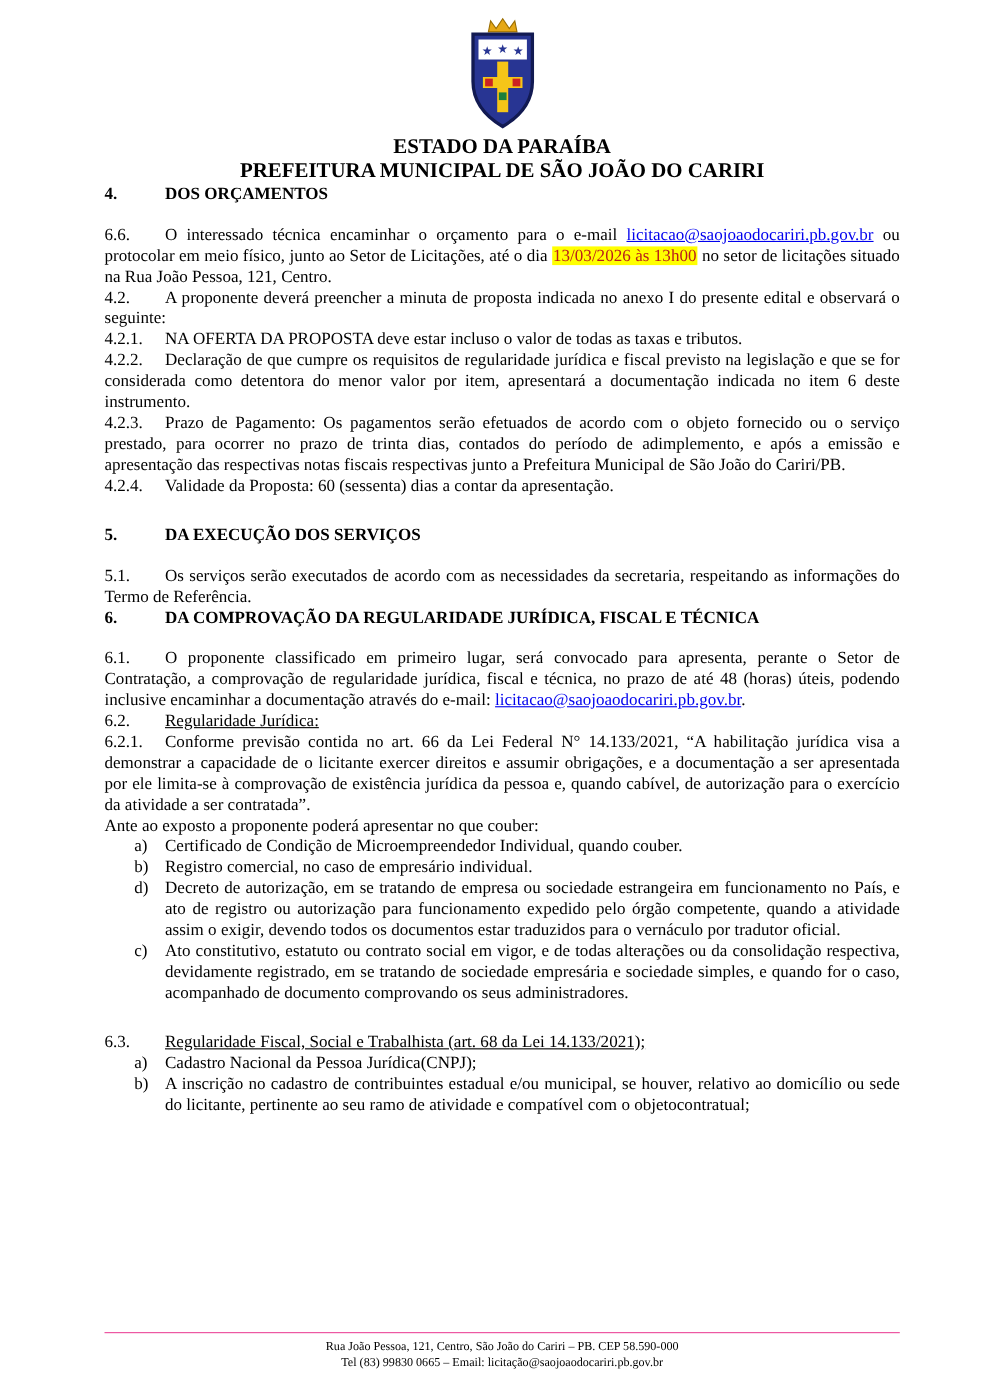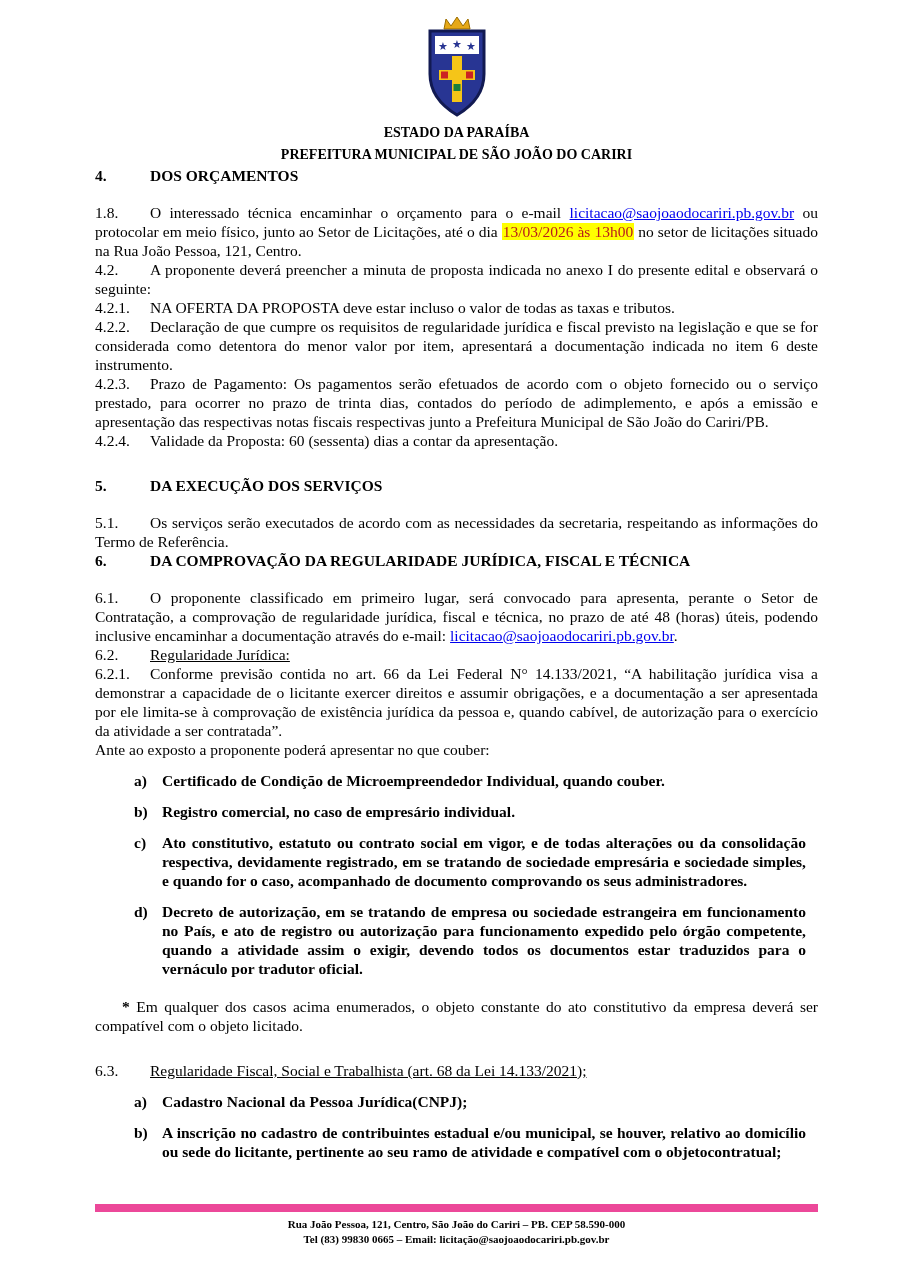--- a/index.html
+++ b/index.html
@@ -11,46 +11,46 @@
     background: #ffffff;
     position: relative;
     font-family: "Liberation Serif", serif;
     font-size: 15.5px;
     line-height: 19px;
     color: #000;
     overflow: hidden;
   }
   .content { padding: 10px 82px 0 95px; }
   .crest-wrap { text-align: center; padding-top: 4px; }
-  .doc-header { text-align: center; font-weight: bold; font-size: 14px; line-height: 22px; }
+  .doc-header { text-align: center; font-weight: bold; font-size: 19px; line-height: 22px; }
   .sec-heading { margin: 28px 0 0 0; font-weight: bold; }
   .sec-heading .num { font-weight: bold; }
   .sub-heading { margin: 20px 0 0 0; font-weight: normal; }
   .sub-heading .title-underline { text-decoration: underline; }
   .para { margin: 0; text-align: justify; }
   .mt-blank { margin-top: 18px; }
   .mt-section { margin-top: 26px; }
   .num { display: inline-block; min-width: 55px; }
   .email-link { color: var(--link-color, #0000ee); text-decoration: underline; cursor: pointer; }
   mark.hl { background: var(--highlight-color, #ffff00); color: #b91c1c; padding: 0 1px; }
   .list { margin: 0; }
-  .li { margin: 12px; padding-left: 55px; text-align: justify; font-weight: bold; }
+  .li { margin: 0; padding-left: 55px; text-align: justify; }
   .li .marker { display: inline-block; width: 28px; margin-left: -28px; }
   .note { margin: 19px 0 0 0; text-align: justify; text-indent: 27px; }
   .note .star { font-weight: bold; }
   .footer {
     position: absolute;
     left: 95px;
     right: 82px;
     bottom: 26px;
-    border-top: 8px solid #ec4899;
+    border-top: 1px solid #ec4899;
     padding-top: 5px;
     text-align: center;
     font-size: 11px;
-    font-weight: bold;
+    font-weight: normal;
     line-height: 15px;
   }
 </style>
 </head>
 <body>
 
 <div class="page">
   <div class="content">
 
     <div class="crest-wrap">
@@ -69,21 +69,21 @@
       </svg>
     </div>
 
     <div class="doc-header">
       <div>ESTADO DA PARAÍBA</div>
       <div>PREFEITURA MUNICIPAL DE SÃO JOÃO DO CARIRI</div>
     </div>
 
     <p class="para sec-heading"><span class="num">4.</span><span>DOS ORÇAMENTOS</span></p>
 
-    <p class="para mt-blank"><span class="num">1.8.</span><span>O interessado técnica encaminhar o orçamento para o e-mail </span><a class="email-link">licitacao@saojoaodocariri.pb.gov.br</a><span> ou protocolar em meio físico, junto ao Setor de Licitações, até o dia </span><mark class="hl">13/03/2026 às 13h00</mark><span> no setor de licitações situado na Rua João Pessoa, 121, Centro.</span></p>
+    <p class="para mt-blank"><span class="num">6.6.</span><span>O interessado técnica encaminhar o orçamento para o e-mail </span><a class="email-link">licitacao@saojoaodocariri.pb.gov.br</a><span> ou protocolar em meio físico, junto ao Setor de Licitações, até o dia </span><mark class="hl">13/03/2026 às 13h00</mark><span> no setor de licitações situado na Rua João Pessoa, 121, Centro.</span></p>
 
     <p class="para"><span class="num">4.2.</span><span>A proponente deverá preencher a minuta de proposta indicada no anexo I do presente edital e observará o seguinte:</span></p>
 
     <p class="para"><span class="num">4.2.1.</span><span>NA OFERTA DA PROPOSTA deve estar incluso o valor de todas as taxas e tributos.</span></p>
 
     <p class="para"><span class="num">4.2.2.</span><span>Declaração de que cumpre os requisitos de regularidade jurídica e fiscal previsto na legislação e que se for considerada como detentora do menor valor por item, apresentará a documentação indicada no item 6 deste instrumento.</span></p>
 
     <p class="para"><span class="num">4.2.3.</span><span>Prazo de Pagamento: Os pagamentos serão efetuados de acordo com o objeto fornecido ou o serviço prestado, para ocorrer no prazo de trinta dias, contados do período de adimplemento, e após a emissão e apresentação das respectivas notas fiscais respectivas junto a Prefeitura Municipal de São João do Cariri/PB.</span></p>
 
     <p class="para"><span class="num">4.2.4.</span><span>Validade da Proposta: 60 (sessenta) dias a contar da apresentação.</span></p>
@@ -99,25 +99,24 @@
 
     <p class="para sub-heading"><span class="num">6.2.</span><span class="title-underline">Regularidade Jurídica:</span></p>
 
     <p class="para"><span class="num">6.2.1.</span><span>Conforme previsão contida no art. 66 da Lei Federal N° 14.133/2021, “A habilitação jurídica visa a demonstrar a capacidade de o licitante exercer direitos e assumir obrigações, e a documentação a ser apresentada por ele limita-se à comprovação de existência jurídica da pessoa e, quando cabível, de autorização para o exercício da atividade a ser contratada”.</span></p>
 
     <p class="para"><span>Ante ao exposto a proponente poderá apresentar no que couber:</span></p>
 
     <div class="list">
       <p class="para li"><span class="marker">a)</span><span>Certificado de Condição de Microempreendedor Individual, quando couber.</span></p>
       <p class="para li"><span class="marker">b)</span><span>Registro comercial, no caso de empresário individual.</span></p>
+      <p class="para li"><span class="marker">d)</span><span>Decreto de autorização, em se tratando de empresa ou sociedade estrangeira em funcionamento no País, e ato de registro ou autorização para funcionamento expedido pelo órgão competente, quando a atividade assim o exigir, devendo todos os documentos estar traduzidos para o vernáculo por tradutor oficial.</span></p>
       <p class="para li"><span class="marker">c)</span><span>Ato constitutivo, estatuto ou contrato social em vigor, e de todas alterações ou da consolidação respectiva, devidamente registrado, em se tratando de sociedade empresária e sociedade simples, e quando for o caso, acompanhado de documento comprovando os seus administradores.</span></p>
-      <p class="para li"><span class="marker">d)</span><span>Decreto de autorização, em se tratando de empresa ou sociedade estrangeira em funcionamento no País, e ato de registro ou autorização para funcionamento expedido pelo órgão competente, quando a atividade assim o exigir, devendo todos os documentos estar traduzidos para o vernáculo por tradutor oficial.</span></p>
     </div>
 
-    <p class="note"><span class="star">*</span><span> Em qualquer dos casos acima enumerados, o objeto constante do ato constitutivo da empresa deverá ser compatível com o objeto licitado.</span></p>
 
     <p class="para sub-heading mt-section"><span class="num">6.3.</span><span class="title-underline">Regularidade Fiscal, Social e Trabalhista (art. 68 da Lei 14.133/2021);</span></p>
 
     <div class="list mt-blank">
       <p class="para li"><span class="marker">a)</span><span>Cadastro Nacional da Pessoa Jurídica(CNPJ);</span></p>
       <p class="para li"><span class="marker">b)</span><span>A inscrição no cadastro de contribuintes estadual e/ou municipal, se houver, relativo ao domicílio ou sede do licitante, pertinente ao seu ramo de atividade e compatível com o objetocontratual;</span></p>
     </div>
 
   </div>
 

